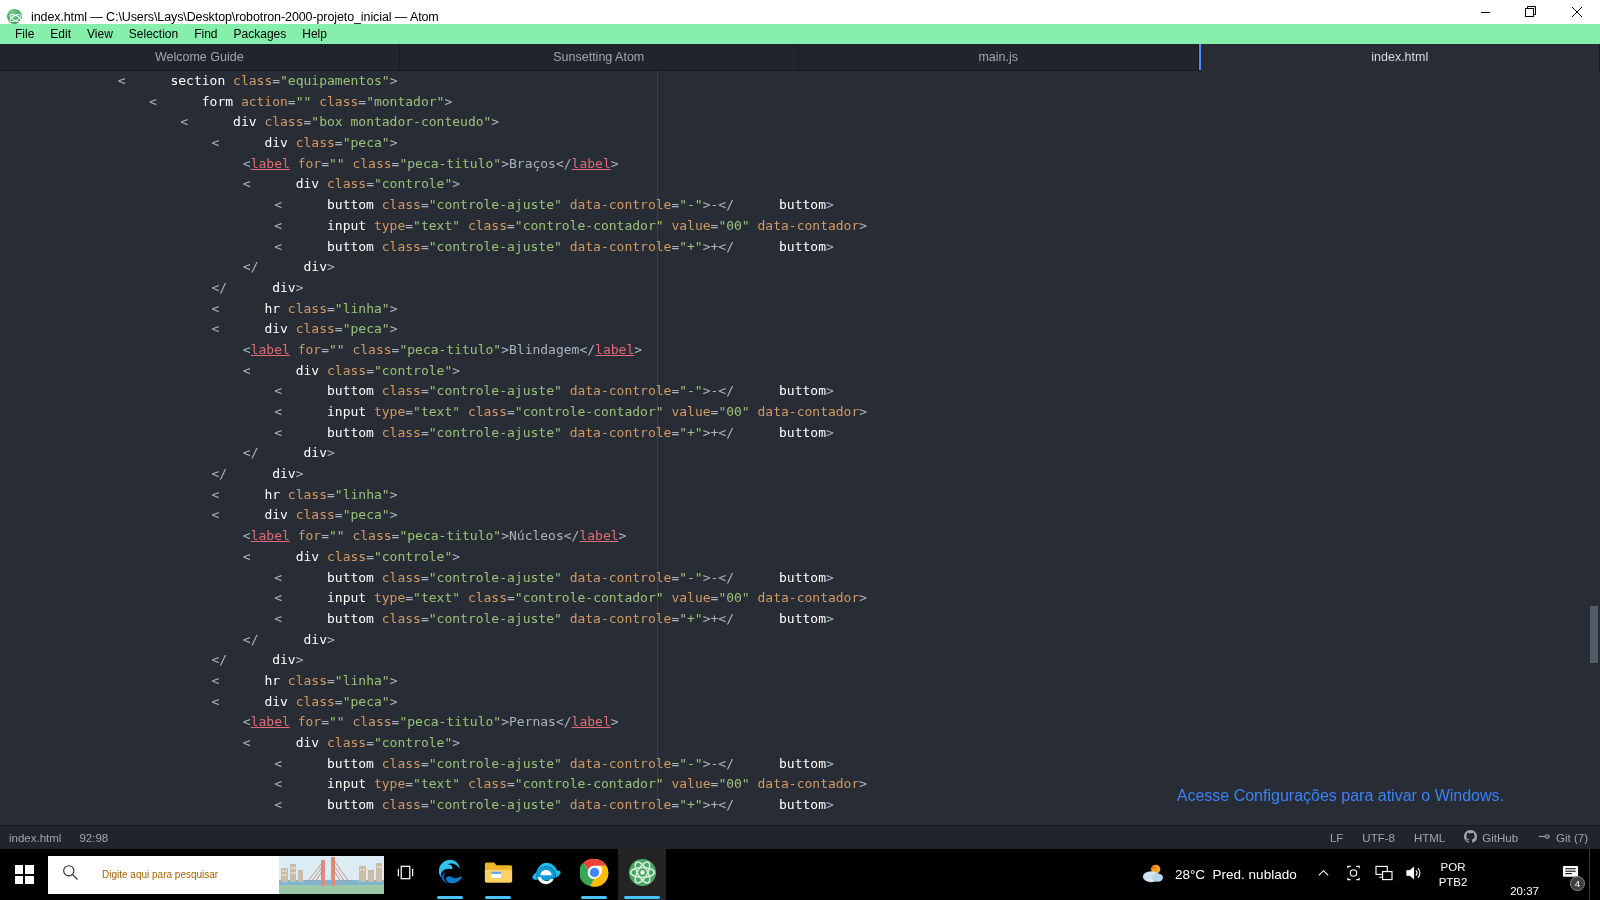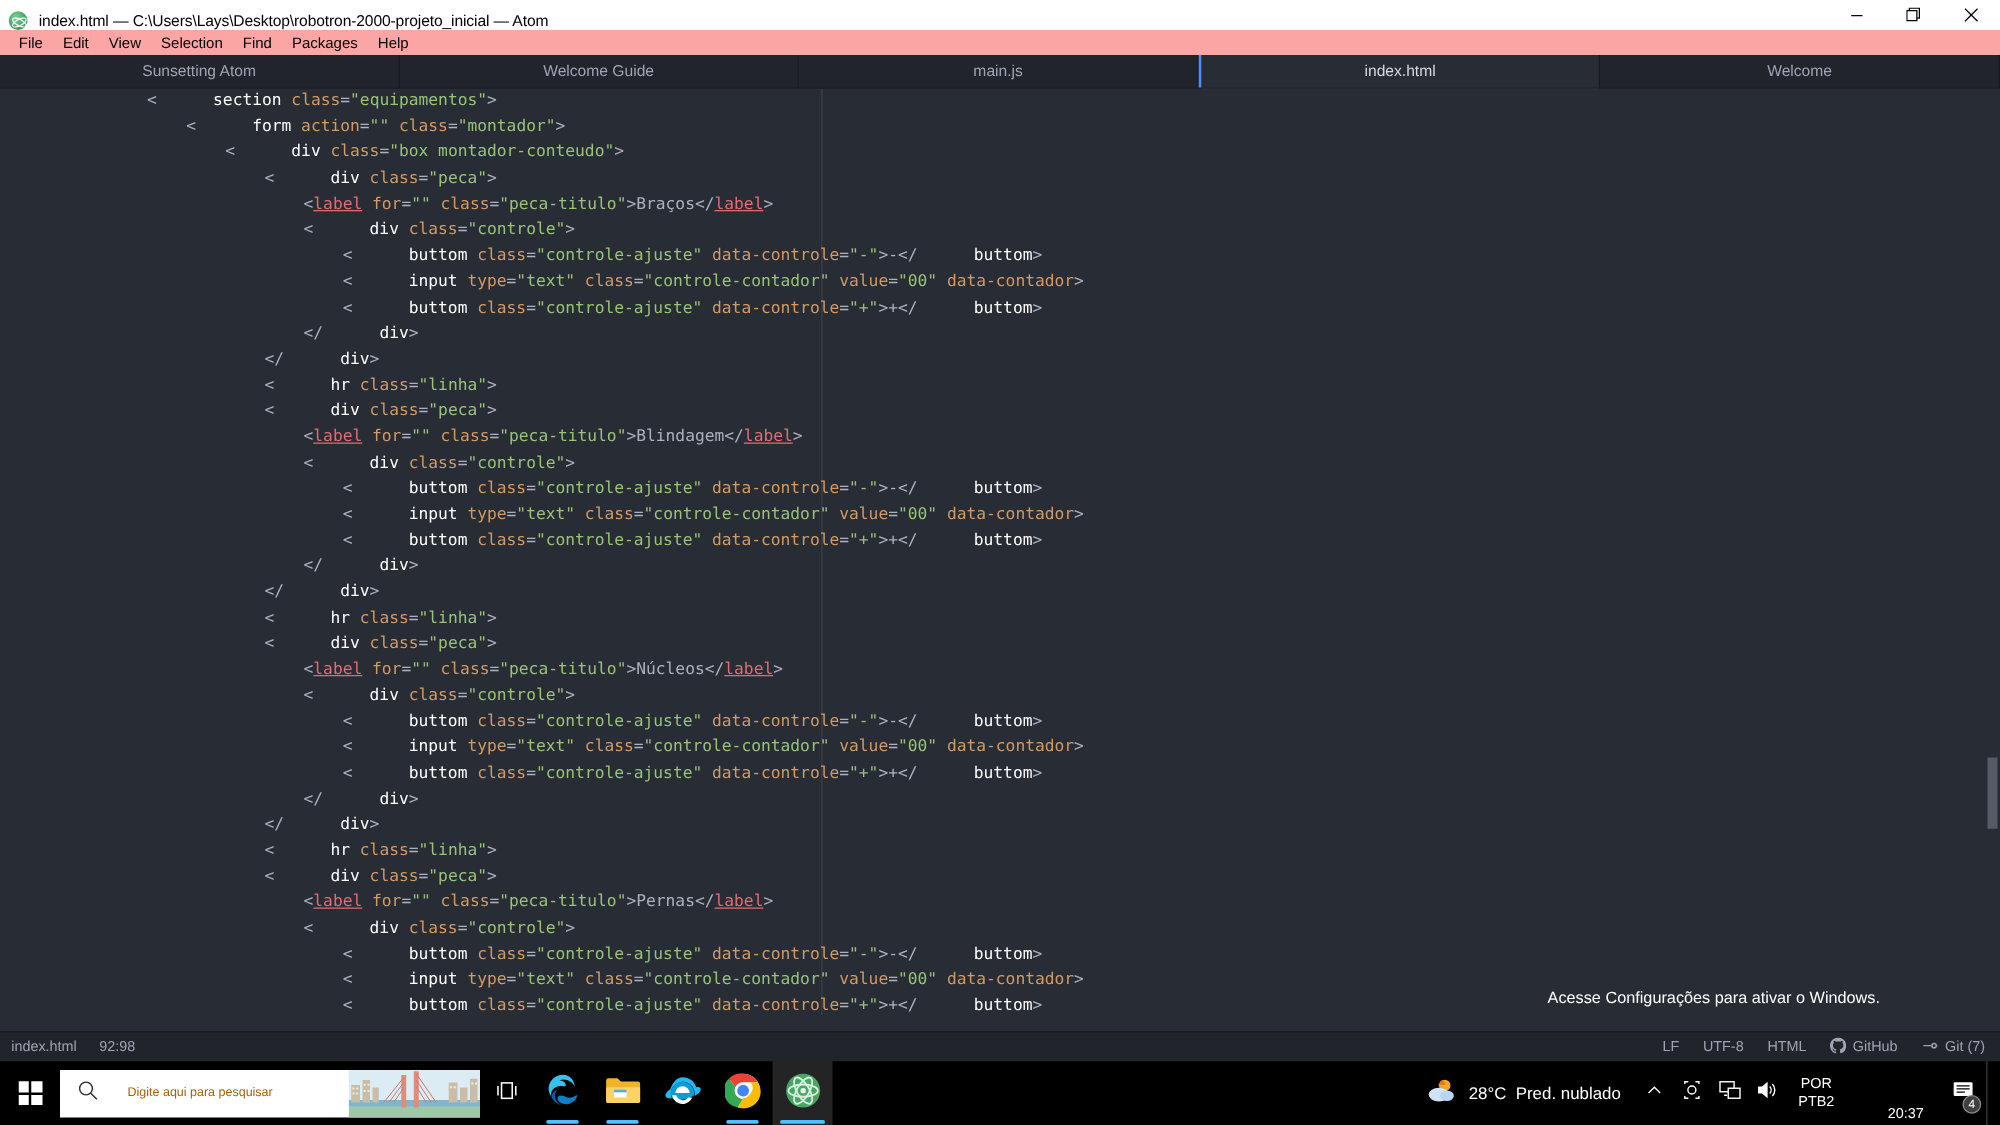--- a/index.html
+++ b/index.html
@@ -34,21 +34,21 @@
   }
   #winctl { position:absolute; right:0; top:0; height:24px; display:flex; }
   .winbtn {
     width:46px; height:24px; display:flex; align-items:center; justify-content:center;
     color:#000;
   }
   .winbtn svg { display:block; }
 
   
   #menubar {
-    height:20px; background:#fca5a5; display:flex; align-items:center;
+    height:20px; background:#86efac; display:flex; align-items:center;
     padding-left:7px; gap:0px;
   }
   .menu-item {
     font-size:12px; color:#000; padding:2px 8px; white-space:nowrap;
   }
 
   
   #tabbar {
     height:27px; background:#21252b; display:flex; align-items:stretch;
     border-bottom:1px solid #181a1f;
@@ -98,21 +98,21 @@
   .tk-text    { color:#abb2bf; }
   .tk-eq      { color:#abb2bf; }
   .tk-link    { color:#e06c75; text-decoration:underline; }
 
   
   #watermark {
     position:absolute; right:96px; bottom:95px; text-align:left;
     color:#8d93a0; z-index:4; pointer-events:none;
   }
   #wm-title { font-size:20px; color:#9aa0ad; margin-bottom:5px; }
-  #wm-sub  { font-size:13px; color:#ffffff;margin-top:44px; }
+  #wm-sub  { font-size:16px; color:#3b82f6;margin-top:44px; }
 
   
   #vscroll-track {
     position:absolute; right:0; top:71px; bottom:88px; width:14px; background:transparent; z-index:5;
   }
   #vscroll-thumb {
     position:absolute; right:2px; top:535px; width:8px; height:57px;
     background:#5c6370; border-radius:0px; opacity:0.85;
   }
 
@@ -229,25 +229,24 @@
   <div class="menu-item">File</div>
   <div class="menu-item">Edit</div>
   <div class="menu-item">View</div>
   <div class="menu-item">Selection</div>
   <div class="menu-item">Find</div>
   <div class="menu-item">Packages</div>
   <div class="menu-item">Help</div>
 </div>
 
 <div id="tabbar">
+  <div class="tab">Welcome Guide</div>
   <div class="tab">Sunsetting Atom</div>
-  <div class="tab">Welcome Guide</div>
   <div class="tab">main.js</div>
   <div class="tab active">index.html</div>
-  <div class="tab">Welcome</div>
 </div>
 
 <div id="editor">
   <div class="indent-guide" style="left:657px"></div>
   <div id="gutter"></div>
   <div id="code-area">
       <div class="crow"><span class="lineno">49</span><span class="ctext"><span>        </span><span class="tk-punct">&lt;</span><span class="tk-tag">section</span><span class="tk-text"> </span><span class="tk-attr">class</span><span class="tk-eq">=</span><span class="tk-str">"equipamentos"</span><span class="tk-punct">&gt;</span></span></div>
       <div class="crow"><span class="lineno">50</span><span class="ctext"><span>            </span><span class="tk-punct">&lt;</span><span class="tk-tag">form</span><span class="tk-text"> </span><span class="tk-attr">action</span><span class="tk-eq">=</span><span class="tk-str">""</span><span class="tk-text"> </span><span class="tk-attr">class</span><span class="tk-eq">=</span><span class="tk-str">"montador"</span><span class="tk-punct">&gt;</span></span></div>
       <div class="crow"><span class="lineno">51</span><span class="ctext"><span>                </span><span class="tk-punct">&lt;</span><span class="tk-tag">div</span><span class="tk-text"> </span><span class="tk-attr">class</span><span class="tk-eq">=</span><span class="tk-str">"box montador-conteudo"</span><span class="tk-punct">&gt;</span></span></div>
       <div class="crow"><span class="lineno">52</span><span class="ctext"><span>                    </span><span class="tk-punct">&lt;</span><span class="tk-tag">div</span><span class="tk-text"> </span><span class="tk-attr">class</span><span class="tk-eq">=</span><span class="tk-str">"peca"</span><span class="tk-punct">&gt;</span></span></div>

